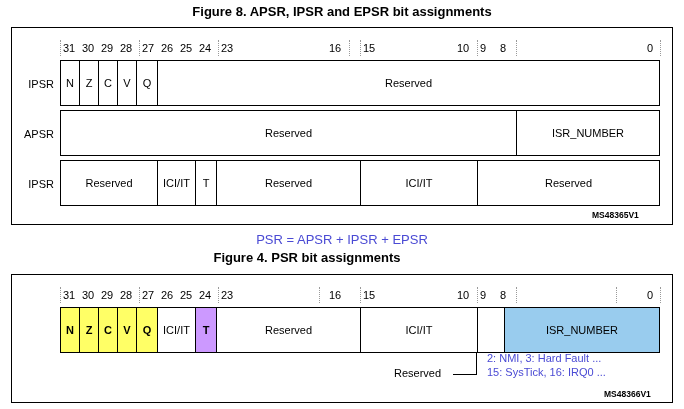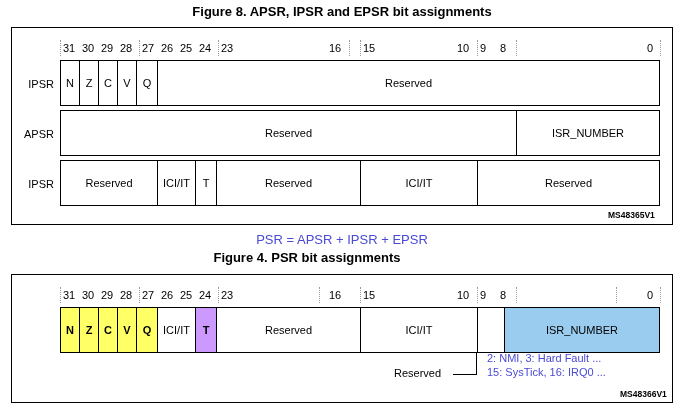--- a/index.html
+++ b/index.html
@@ -119,21 +119,20 @@
     color: #4a4ad4;
     white-space: nowrap;
   }
 
   .watermark {
     position: absolute;
     font-size: 8.5px;
     font-weight: bold;
     color: #000000;
     white-space: nowrap;
-    margin-left: 16px;
   }
   #fig3-watermark { left: 592px; top: 210px; }
   #fig4-watermark { left: 604px; top: 389px; }
 </style>
 </head>
 <body>
 
 <div class="fig-title" id="fig3-title">Figure 8. APSR, IPSR and EPSR bit assignments</div>
 
 <div class="panel" id="fig3-panel">

